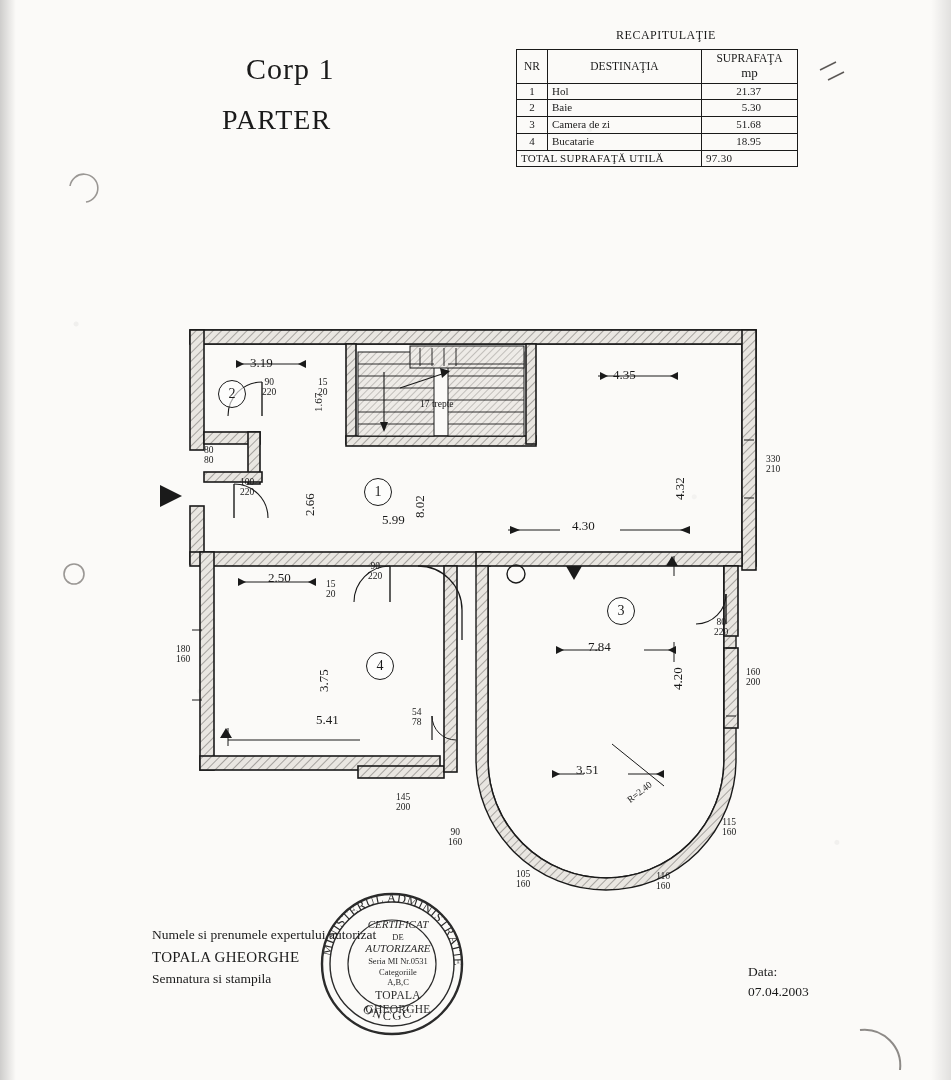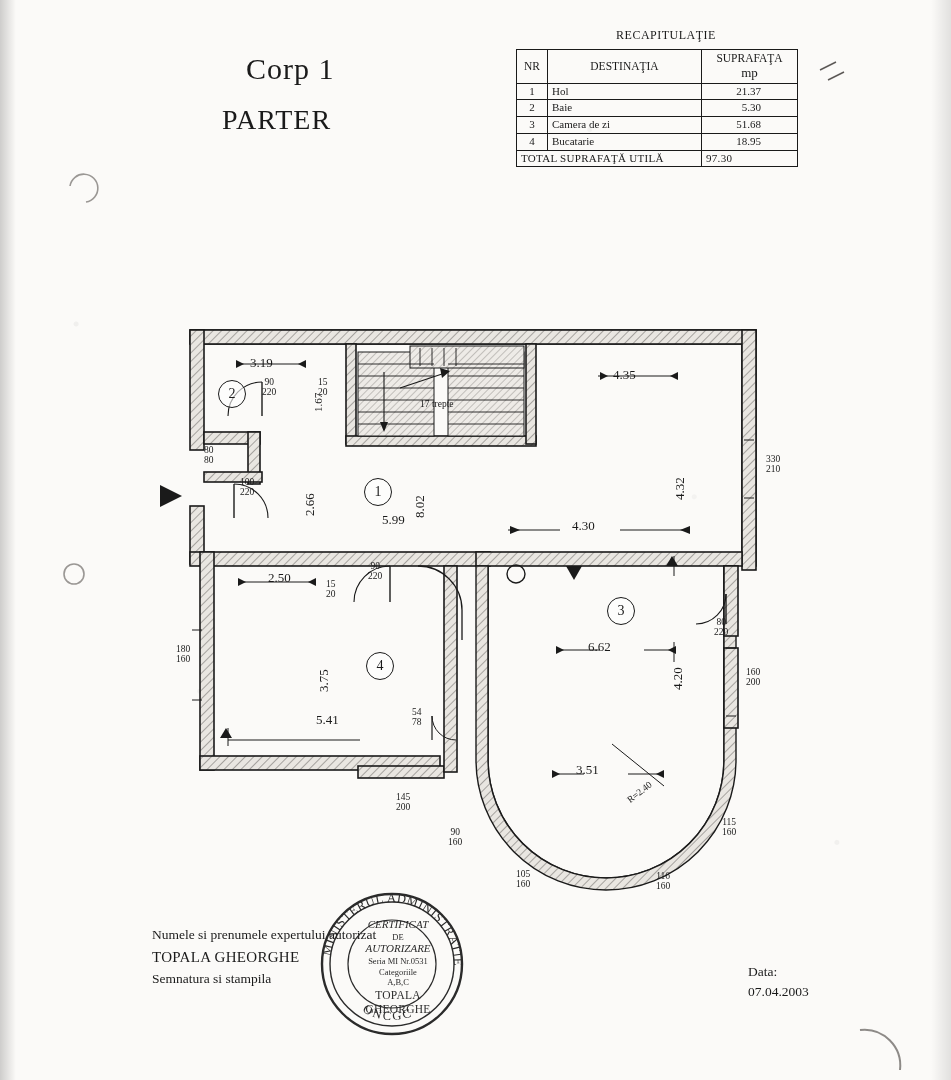--- a/index.html
+++ b/index.html
@@ -331,21 +331,21 @@
 <div class="dim" style="left:613px;top:367px">4.35</div>
 <div class="dim sm vert" style="left:312px;top:412px">1.67</div>
 <div class="dim vert" style="left:302px;top:516px">2.66</div>
 <div class="dim vert" style="left:412px;top:518px">8.02</div>
 <div class="dim" style="left:382px;top:512px">5.99</div>
 <div class="dim vert" style="left:672px;top:500px">4.32</div>
 <div class="dim" style="left:572px;top:518px">4.30</div>
 <div class="dim" style="left:268px;top:570px">2.50</div>
 <div class="dim vert" style="left:316px;top:692px">3.75</div>
 <div class="dim" style="left:316px;top:712px">5.41</div>
-<div class="dim" style="left:588px;top:639px">6.62</div>
+<div class="dim" style="left:588px;top:639px">7.84</div>
 <div class="dim vert" style="left:670px;top:690px">4.20</div>
 <div class="dim" style="left:576px;top:762px">3.51</div>
 <div class="dim xs" style="left:420px;top:400px">17 trepte</div>
 <div class="dim xs" style="left:626px;top:788px;transform:rotate(-38deg)">R=2.40</div>
 
 <div class="dim xs" style="left:262px;top:378px">
   <span>90</span><br>
   <span>220</span>
 </div>
 <div class="dim xs" style="left:204px;top:446px">

